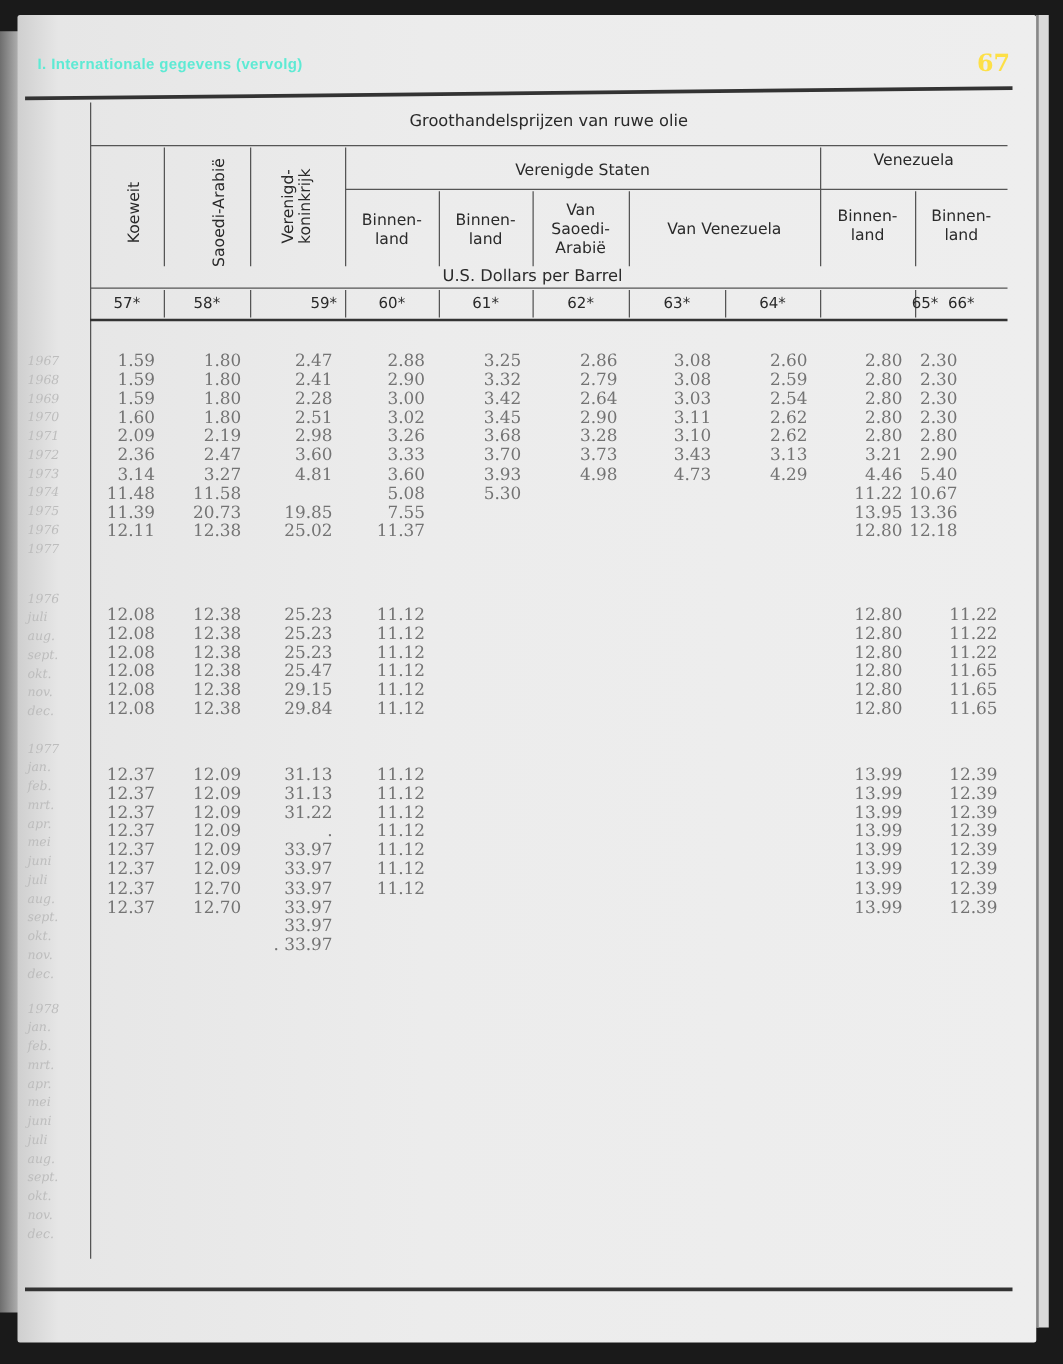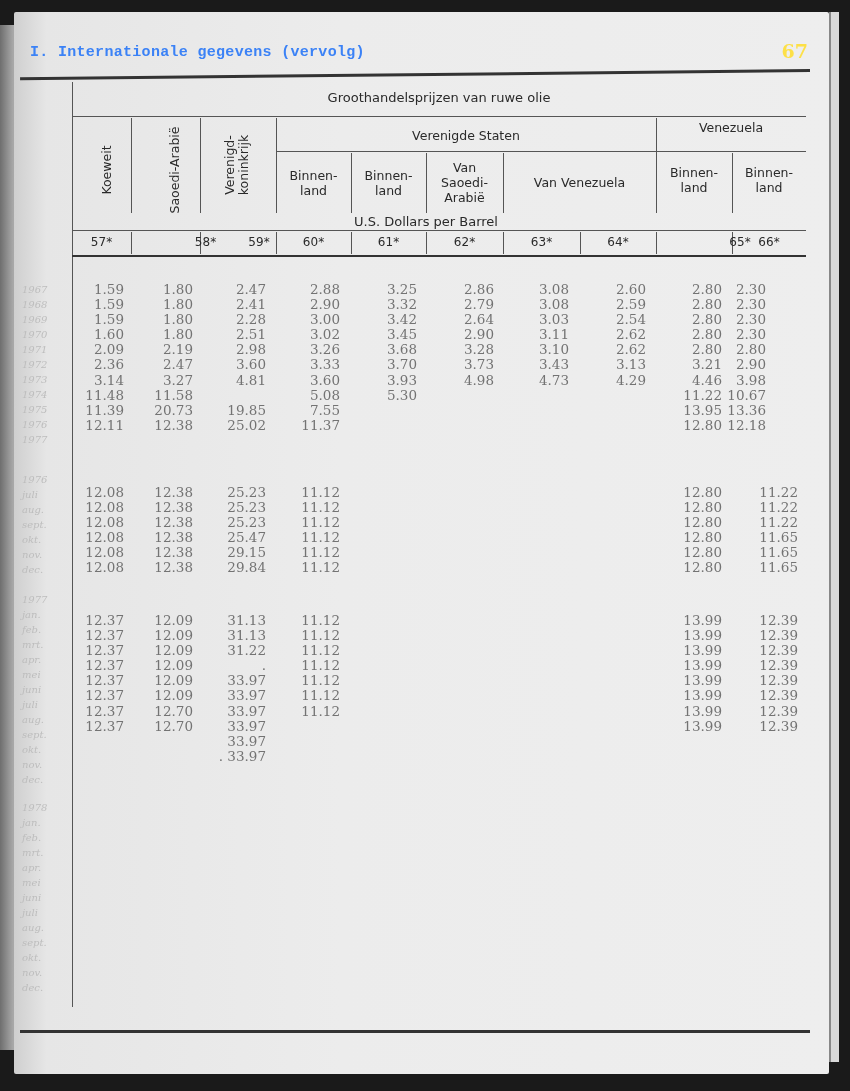--- a/index.html
+++ b/index.html
@@ -1,20 +1,20 @@
 <!DOCTYPE html>
 <html><head>
   <meta charset="utf-8">
   <style>
     html, body { margin:0; padding:0; }
     body { width:850px; height:1091px; background:#1a1a1a; position:relative; overflow:hidden; font-family:"DejaVu Serif", serif; }
     .left-page { position:absolute; left:0; top:25px; width:22px; height:1025px; background:linear-gradient(90deg,#6e6e6e,#a9a9a9 60%,#8a8a8a); }
     .page { position:absolute; left:14px; top:12px; width:815px; height:1062px; background:linear-gradient(90deg,#cfcfcf 0%,#e6e6e6 4%,#ececec 40%,#eeeeee 100%); border-radius:2px; }
     .page-edge { position:absolute; left:829px; top:12px; width:8px; height:1050px; background:#d9d9d9; border-left:2px solid #888; }
-    .header-title { position:absolute; left:30px; top:44px; font-family:Liberation Mono, monospace; font-size:15px; font-weight:bold; color:#3b82f6; letter-spacing:0.3px; }
+    .header-title { position:absolute; left:30px; top:44px; font-family:Liberation Sans, sans-serif; font-size:12px; font-weight:bold; color:#5eead4; letter-spacing:0.3px; }
     .page-number { position:absolute; right:42px; top:40px; font-size:19px; font-weight:bold; color:#fde047; }
     .rule-top { position:absolute; left:20px; top:69px; width:790px; height:3px; background:#333; transform:rotate(-0.6deg); transform-origin:right; }
     .rule-bottom { position:absolute; left:20px; top:1030px; width:790px; height:3px; background:#333; }
     .vline { position:absolute; width:1px; background:#555; }
     .hline { position:absolute; height:1px; background:#555; }
     .hthick { position:absolute; height:2px; background:#333; }
     .hdr { position:absolute; font-family:"DejaVu Sans", sans-serif; font-size:12.5px; color:#2a2a2a; text-align:center; line-height:15px; }
     .vert { position:absolute; font-family:"DejaVu Sans", sans-serif; font-size:12.5px; color:#2a2a2a; transform:rotate(-90deg); transform-origin:center; white-space:nowrap; text-align:center; line-height:14px; }
     .colnum { position:absolute; font-family:"DejaVu Sans", sans-serif; font-size:12px; color:#2a2a2a; text-align:center; top:235px; }
     .rowlabel { position:absolute; left:22px; width:50px; font-family:"DejaVu Serif", serif; font-style:italic; font-size:10px; color:#bdbdbd; line-height:15px; }
@@ -88,21 +88,21 @@
     <div>land</div>
   </div>
 <div class="hdr" style="left:732px;top:165px;width:74px;">
     <div>Binnen-</div>
     <div>land</div>
   </div>
 
 <div class="hdr" style="left:276px;top:214px;width:300px;font-size:13px;">U.S. Dollars per Barrel</div>
 
 <div class="colnum" style="left:72px;width:59px;">57*</div>
-<div class="colnum" style="left:131px;width:69px;padding-left:40px;">58*</div>
+<div class="colnum" style="left:131px;width:69px;">58*</div>
 <div class="colnum" style="left:200px;width:76px;padding-left:21px;">59*</div>
 <div class="colnum" style="left:276px;width:75px;">60*</div>
 <div class="colnum" style="left:351px;width:75px;">61*</div>
 <div class="colnum" style="left:426px;width:77px;">62*</div>
 <div class="colnum" style="left:503px;width:77px;">63*</div>
 <div class="colnum" style="left:580px;width:76px;">64*</div>
 <div class="colnum" style="left:671px;width:76px;margin-left:31px;">65*</div>
 <div class="colnum" style="left:732px;width:74px;">66*</div>
 
 <div class="rowlabel" style="top:282px;">
@@ -255,21 +255,21 @@
     <div>13.95</div>
     <div>12.80</div>
   </div>
 <div class="col" style="left:700px;width:66px;top:282px;">
     <div>2.30</div>
     <div>2.30</div>
     <div>2.30</div>
     <div>2.30</div>
     <div>2.80</div>
     <div>2.90</div>
-    <div>3.98</div>
+    <div>5.40</div>
     <div>10.67</div>
     <div>13.36</div>
     <div>12.18</div>
   </div>
 
 <div class="col" style="left:72px;width:52px;top:485px;">
     <div>12.08</div>
     <div>12.08</div>
     <div>12.08</div>
     <div>12.08</div>

